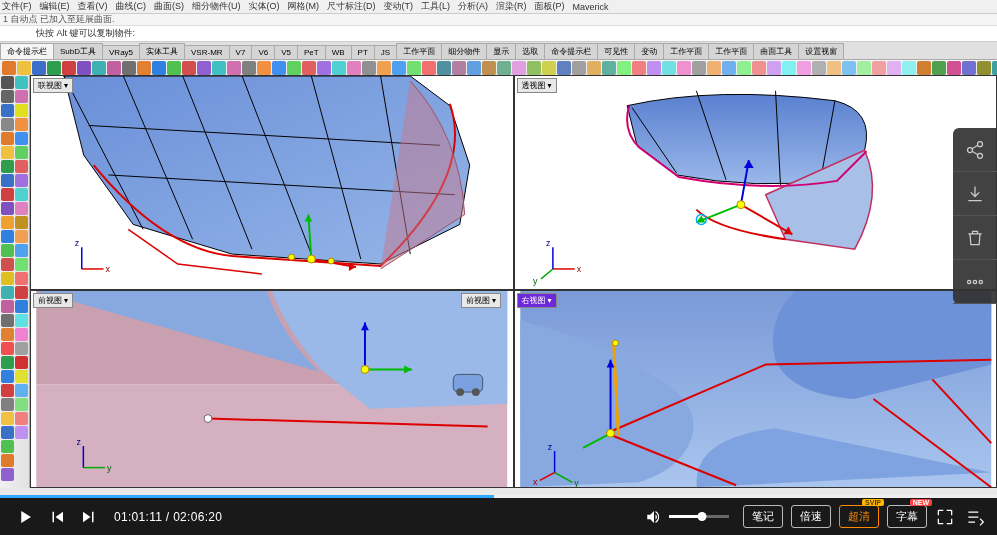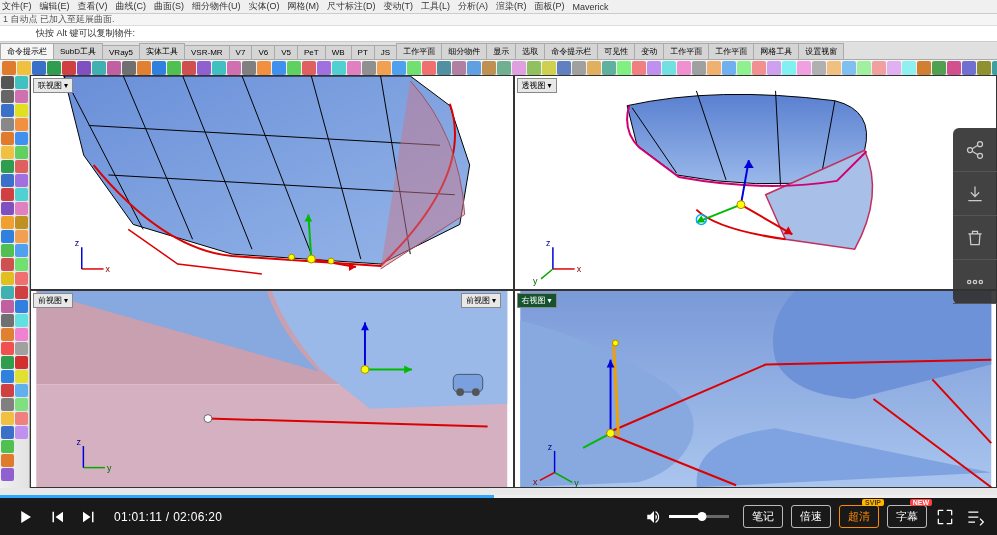--- a/index.html
+++ b/index.html
@@ -23,21 +23,21 @@
 .tb-icon{width:14px;height:14px;border-radius:2px;flex-shrink:0;}
 .viewports-wrap{position:absolute;top:75px;left:30px;right:0;bottom:10px;background:#999;}
 .side-toolbar{position:absolute;top:75px;left:0;width:30px;bottom:10px;background:linear-gradient(to right,#f0f0f0,#e2e2e2);border-right:1px solid #aaa;display:flex;flex-direction:column;flex-wrap:wrap;align-content:flex-start;gap:1px;padding:1px;overflow:hidden;}
 .side-icon{width:13px;height:13px;border-radius:2px;flex-shrink:0;}
 .vp{position:absolute;background:#fff;border:1px solid #333;}
 .vp-tl{top:0;left:0;width:50%;height:52%;}
 .vp-tr{top:0;left:50%;width:50%;height:52%;}
 .vp-bl{top:52%;left:0;width:50%;height:48%;}
 .vp-br{top:52%;left:50%;width:50%;height:48%;}
 .vp-label{position:absolute;top:2px;left:2px;background:#e8e8e8;border:1px solid #888;font-size:8px;padding:1px 4px;z-index:5;display:flex;align-items:center;gap:2px;}
-.vp-label.dark{background:#14532d;color:#fff;}
+.vp-label.dark{background:#6d28d9;color:#fff;}
 .vp svg{width:100%;height:100%;}
 .right-panel{position:absolute;right:0;top:128px;width:44px;background:rgba(50,50,50,.92);border-radius:6px 0 0 6px;z-index:60;display:flex;flex-direction:column;}
 .rp-btn{width:44px;height:44px;display:flex;align-items:center;justify-content:center;color:#ccc;border-bottom:1px solid #555;}
 .rp-btn svg{width:20px;height:20px;stroke:#ccc;fill:none;stroke-width:1.5;}
 .seek-bar{position:absolute;bottom:37px;left:0;right:0;height:3px;background:rgba(255,255,255,.25);z-index:70;}
 .seek-fill{height:100%;background:#2fa8ff;width:49.5%;}
 .controls{position:absolute;bottom:0;left:0;right:0;height:37px;background:rgba(20,20,20,.1);display:flex;align-items:center;padding:0 12px;z-index:70;color:#fff;font-size:12px;}
 .ctrl-btn{background:none;border:none;color:#fff;width:26px;height:26px;display:flex;align-items:center;justify-content:center;margin-right:6px;cursor:pointer;}
 .ctrl-btn svg{width:18px;height:18px;fill:#fff;}
 .time-disp{margin-left:6px;font-size:12px;letter-spacing:.3px;}
@@ -99,21 +99,21 @@
         <div class="tab">JS</div>
         <div class="tab">工作平面</div>
         <div class="tab">细分物件</div>
         <div class="tab">显示</div>
         <div class="tab">选取</div>
         <div class="tab">命令提示栏</div>
         <div class="tab">可见性</div>
         <div class="tab">变动</div>
         <div class="tab">工作平面</div>
         <div class="tab">工作平面</div>
-        <div class="tab">网格工具</div>
+        <div class="tab">曲面工具</div>
         <div class="tab">设置视窗</div>
       </div>
 
     <div class="icon-toolbar" id="icon-toolbar">
         <div class="tb-icon" style="background: rgb(224, 123, 46);"></div>
         <div class="tb-icon" style="background: rgb(240, 192, 64);"></div>
         <div class="tb-icon" style="background: rgb(58, 112, 200);"></div>
         <div class="tb-icon" style="background: rgb(46, 158, 78);"></div>
         <div class="tb-icon" style="background: rgb(208, 64, 64);"></div>
         <div class="tb-icon" style="background: rgb(128, 80, 192);"></div>

